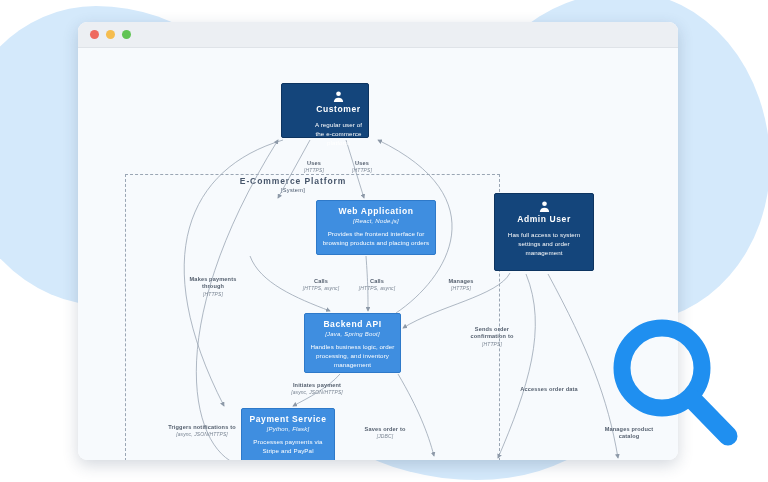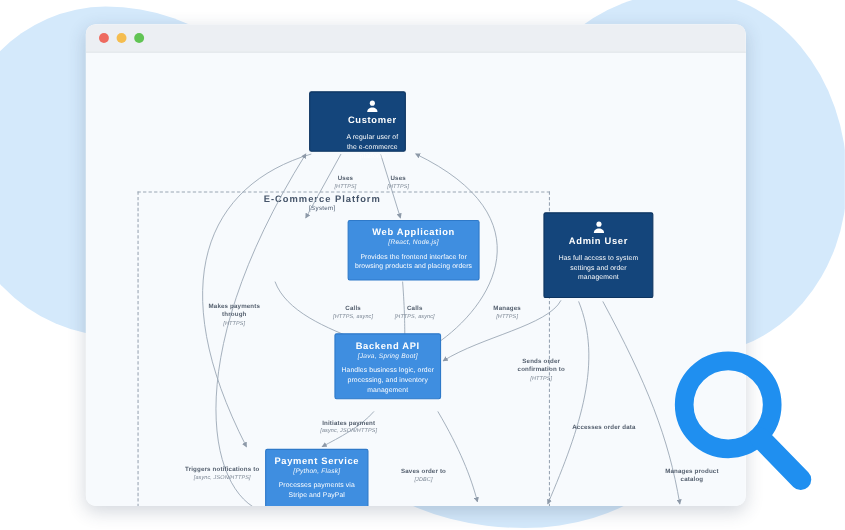--- a/index.html
+++ b/index.html
@@ -44,21 +44,21 @@
   .node .nm{font-size:8.5px;font-weight:bold;letter-spacing:.6px;line-height:1.15;}
   .node .tech{font-size:6px;font-style:italic;letter-spacing:.2px;margin-top:1px;opacity:.95;}
   .node .desc{font-size:6.2px;line-height:1.45;margin-top:6px;letter-spacing:.1px;}
   .node .avatar{width:100%;display:flex;justify-content:center;margin-bottom:2px;}
 
   
   #n-customer{left:203px;top:35px;width:88px;height:55px;padding-left:32px;}
   #n-mobile  {left:125px;top:152px;width:92px;height:55px;}
   #n-web     {left:238px;top:152px;width:120px;height:55px;}
   #n-admin   {left:394px;top:145px;width:100px;height:78px;margin-left:22px;}
-  #n-backend {left:226px;top:255px;width:97px;height:60px;}
+  #n-backend {left:226px;top:265px;width:97px;height:60px;}
   #n-payment {left:163px;top:360px;width:94px;height:58px;}
 
   
   .boundary{
     position:absolute;left:47px;top:126px;width:375px;height:287px;
     border:1px dashed #9aa6b4;box-sizing:border-box;
   }
   .boundary-label{
     position:absolute;left:115px;top:128px;width:200px;text-align:center;
     color:#46556a;pointer-events:none;

